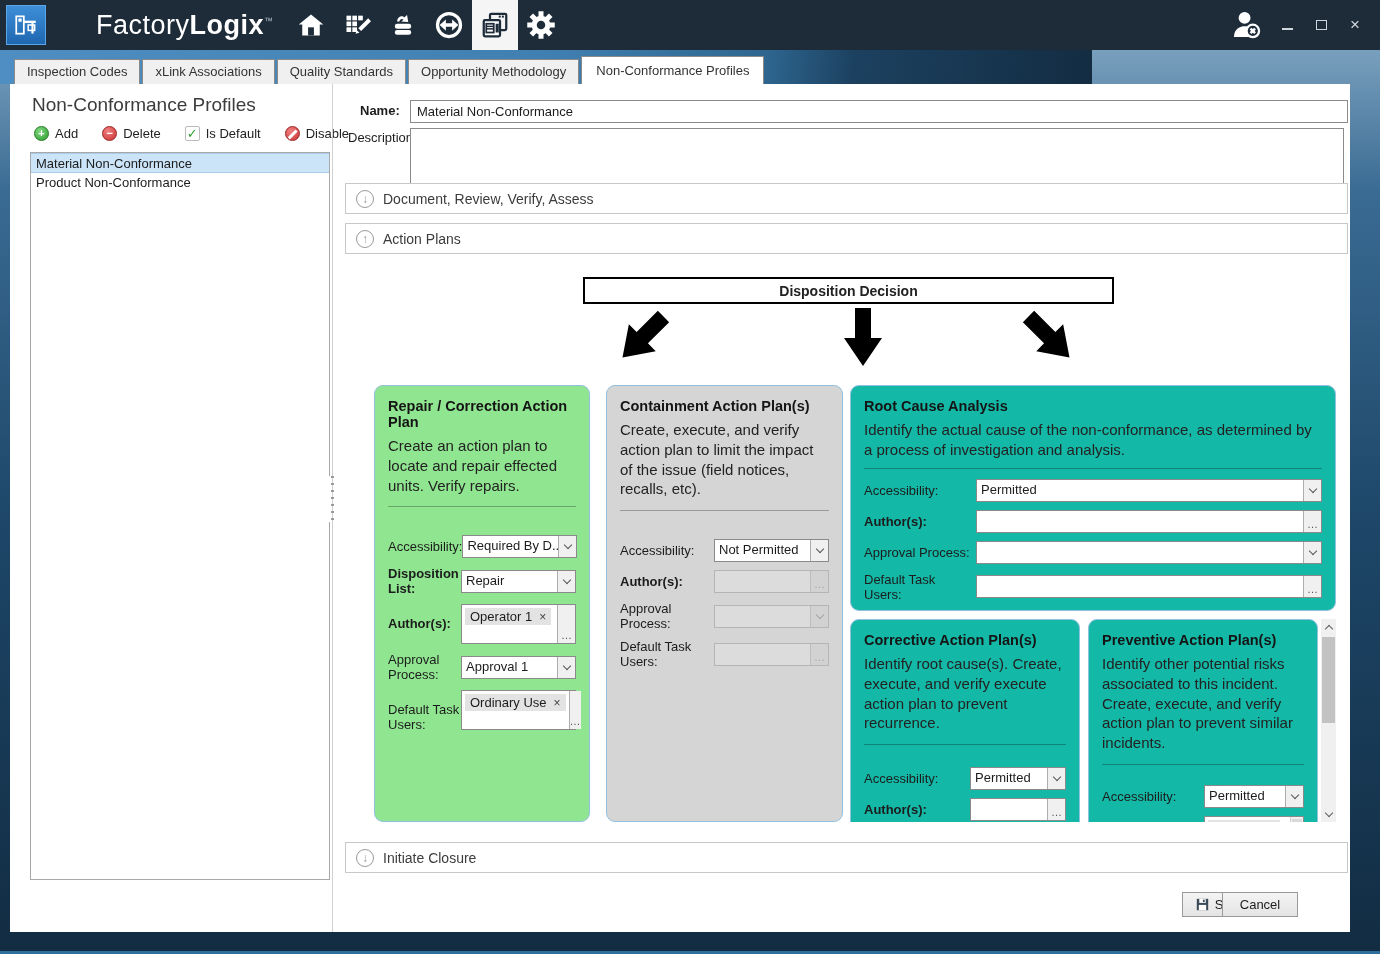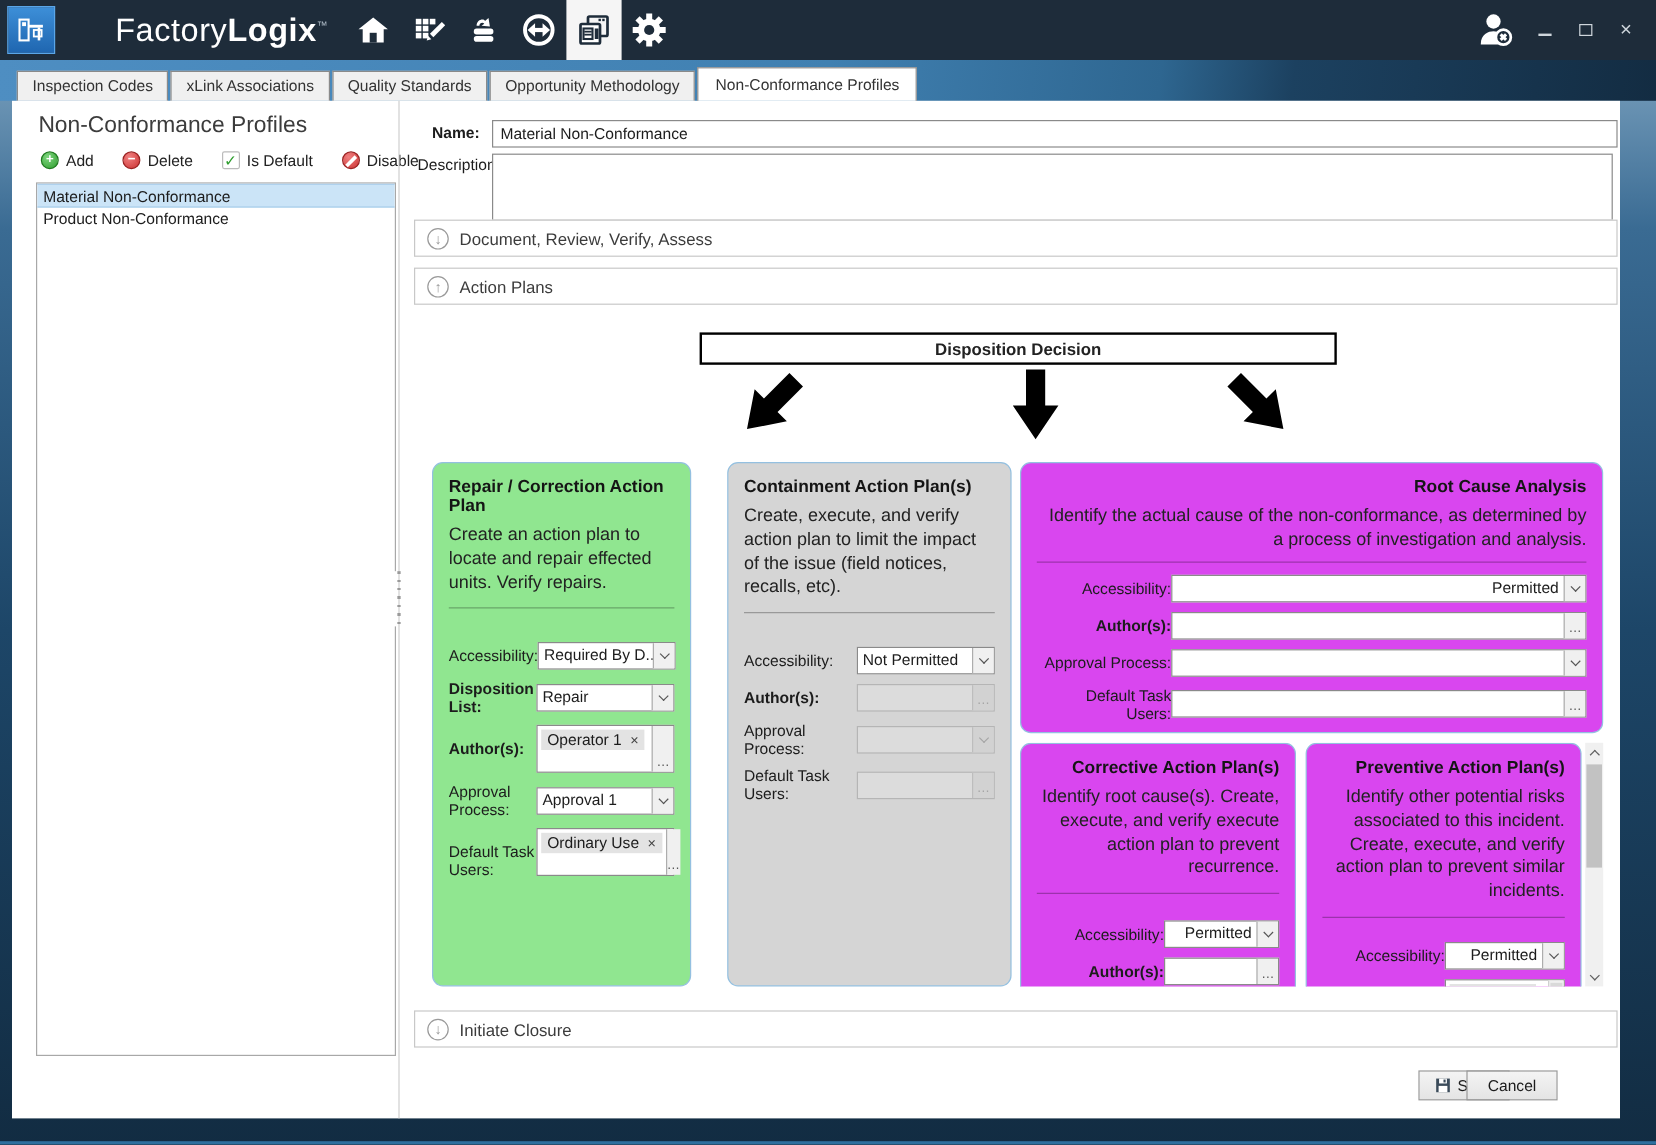--- a/index.html
+++ b/index.html
@@ -16,21 +16,21 @@
   .nav-icons { display:flex; align-items:center; height:50px; margin-left:14px; }
   .nav-btn { width:46px; height:50px; display:flex; align-items:center; justify-content:center; cursor:pointer; }
   .nav-btn.active { background:#f5f5f5; }
   .titlebar-right { margin-left:auto; display:flex; align-items:center; gap:4px; padding-right:10px; }
   .user-btn { width:44px; height:40px; display:flex; align-items:center; justify-content:center; }
   .winctl { width:30px; height:26px; display:flex; align-items:center; justify-content:center; color:#cfd6dc; font-size:14px; cursor:pointer; }
   .winctl .maxbox { width:11px; height:10px; border:1.5px solid #cfd6dc; }
   .winctl .minline { width:11px; height:2px; background:#cfd6dc; margin-top:8px; }
 
   
-  .tabstrip { position:absolute; left:0; top:50px; width:1380px; height:34px;
+  .tabstrip { position:absolute; left:0; top:50px; width:1092px; height:34px;
     background:linear-gradient(97deg,#4e8ec2 0%,#4080b1 50%,#2e6690 70%,#1c4160 78%,#132c42 100%); }
   .tabs { position:absolute; left:14px; bottom:0; display:flex; align-items:flex-end; }
   .tab { background:#f0f0f0; border:1px solid #8a8a8a; border-bottom:none; padding:4px 12px 5px; margin-right:2px; font-size:13px; color:#333; cursor:pointer; }
   .tab.active { background:#fff; padding:6px 14px 6px; position:relative; z-index:3; }
 
   
   .content { position:absolute; left:10px; top:84px; width:1340px; height:848px; background:#fff; }
   .bottom-border-line { position:absolute; left:0; bottom:0; width:1380px; height:3px; background:#2e6f9e; }
 
   
@@ -62,23 +62,23 @@
   .sec .slabel { font-size:14px; color:#3c3c3c; }
 
   .disp-box { position:absolute; left:573px; top:193px; width:531px; height:27px; border:2px solid #000; display:flex; align-items:center; justify-content:center; font-weight:bold; font-size:14px; color:#222; }
   .arrow { position:absolute; width:62px; height:62px; }
 
   
   .panel { position:absolute; border:1.5px solid #94c0e0; border-radius:9px; padding:12px 13px; overflow:hidden; }
   .panel h3 { font-size:14.5px; color:#151515; margin-bottom:6px; }
   .panel .pdesc { font-size:15px; color:#222; line-height:1.32; }
   .panel hr { border:none; border-top:1px solid rgba(0,0,0,.28); margin:11px 0 14px; }
-  .p-green { left:350px; top:301px; width:216px; height:437px; background:#90e690; }
+  .p-green { left:364px; top:301px; width:216px; height:437px; background:#90e690; }
   .p-gray  { left:596px; top:301px; width:237px; height:437px; background:#d5d5d5; }
-  .p-yellow { background:#d946ef;text-align:right; }
+  .p-yellow { background:#14b8a6; }
   .p-rca { left:840px; top:301px; width:486px; height:226px; }
   .bottom-row { position:absolute; left:840px; top:535px; width:486px; height:203px; overflow:hidden; }
   .p-corr { left:0; top:0; width:230px; height:260px; position:absolute; }
   .p-prev { left:238px; top:0; width:230px; height:260px; position:absolute; }
 
   .frow { display:flex; align-items:center; margin-bottom:8px; }
   .frow.top { align-items:flex-start; }
   .flabel { flex:1; color:#1c1c1c; padding-right:0; }
   .flabel.bold { font-weight:bold; }
   .wide .flabel { flex:0 0 112px; }

